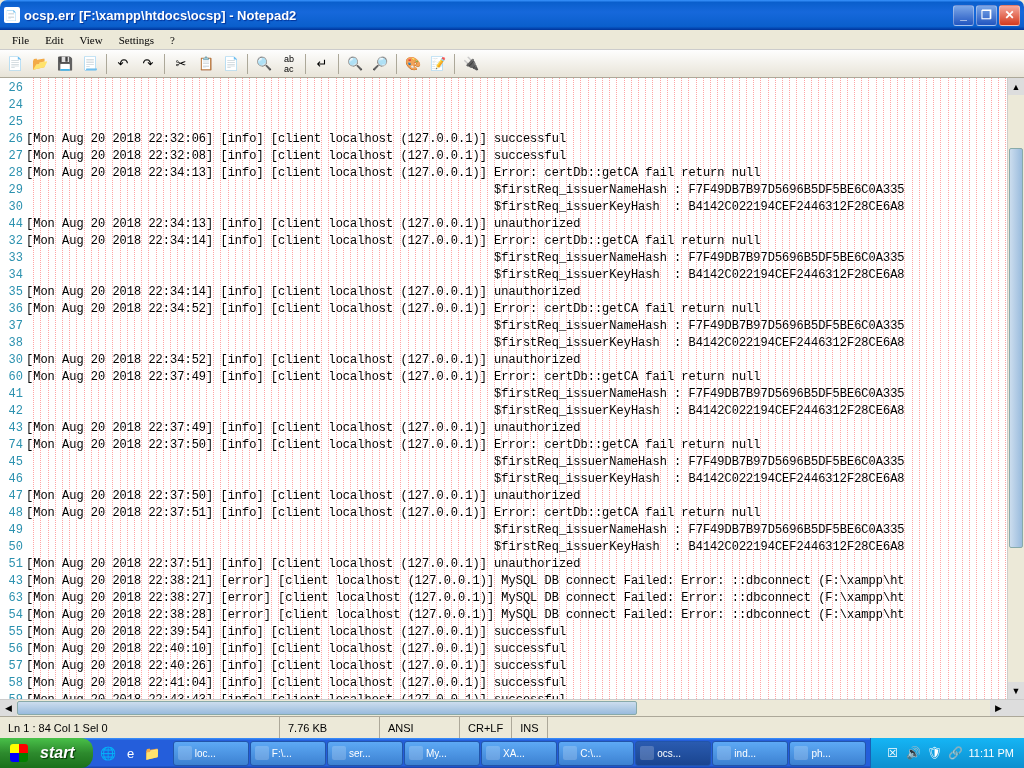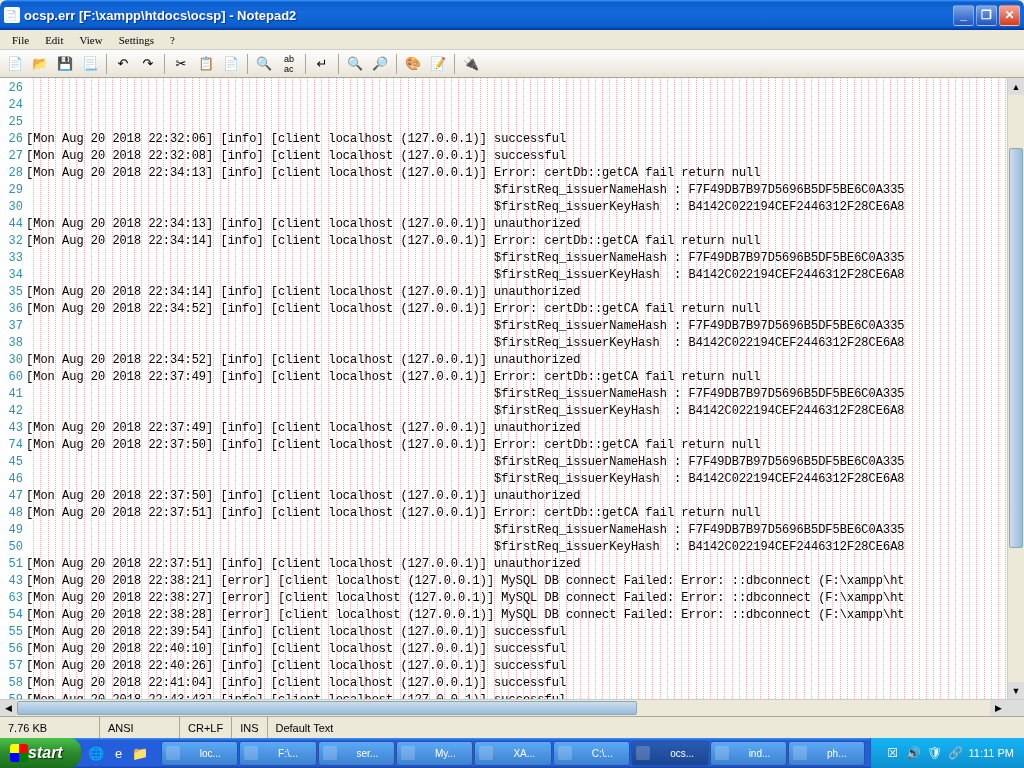--- a/index.html
+++ b/index.html
@@ -36,26 +36,26 @@
 .hscroll { height:17px; background:#ece9d8; border-top:1px solid #ccc; display:flex;}
 .hscroll .track{flex:1; position:relative;}
 .hscroll .thumb{position:absolute; top:1px; bottom:1px; left:0; width:620px; background:linear-gradient(to bottom,#cde,#9bd); border:1px solid #8aa; border-radius:2px;}
 .hscroll .arr{width:17px; background:#ddd; display:flex;align-items:center;justify-content:center;font-size:9px;}
 
 .statusbar { height: 22px; background: #ece9d8; display: flex; align-items: center; border-top: 1px solid #aca899; font-size: 11px;}
 .statuscell { padding: 0 8px; border-right: 1px solid #aca899; height:100%; display:flex; align-items:center;}
 .statuscell.wide{ min-width:280px;}
 
 .taskbar { height: 30px; background: linear-gradient(to bottom, #3a95ff 0%, #245edb 8%, #245edb 92%, #1941a5 100%); display: flex; align-items: center; color:white; font-size:11px;}
-.startbtn { height: 30px; padding: 0 18px 0 10px; background: linear-gradient(to bottom, #49c149 0%, #2d8a2d 50%, #1a701a 100%); border-radius: 0 12px 12px 0; display:flex; align-items:center; gap:0; font-weight:bold; font-style:italic; font-size:16px; font-family: 'Franklin Gothic', Arial; text-shadow:1px 1px 1px #003300;}
+.startbtn { height: 30px; padding: 0 18px 0 10px; background: linear-gradient(to bottom, #49c149 0%, #2d8a2d 50%, #1a701a 100%); border-radius: 0 12px 12px 0; display:flex; align-items:center; gap:12px; font-weight:bold; font-style:italic; font-size:16px; font-family: 'Franklin Gothic', Arial; text-shadow:1px 1px 1px #003300;}
 .startflag{width:18px;height:18px;background:conic-gradient(red 0 90deg,green 90deg 180deg,blue 180deg 270deg,yellow 270deg 360deg);border-radius:3px;}
 .quicklaunch { display:flex; gap:2px; padding:0 6px;}
 .qlbtn{width:20px;height:22px;display:flex;align-items:center;justify-content:center;font-size:13px;border-radius:2px;}
 .taskbtns { flex:1; display:flex; gap:1px; padding:0 4px; overflow:hidden;}
-.taskbtn { height:25px; min-width:52px; max-width:80px; flex:1; background: linear-gradient(to bottom,#5da9f5,#3c81d1); border:1px solid #2255aa; border-radius:3px; display:flex; align-items:center; padding:0 4px; gap:20px; font-size:10px; overflow:hidden; white-space:nowrap;}
+.taskbtn { height:25px; min-width:52px; max-width:80px; flex:1; background: linear-gradient(to bottom,#5da9f5,#3c81d1); border:1px solid #2255aa; border-radius:3px; display:flex; align-items:center; padding:0 4px; gap:3px; font-size:10px; overflow:hidden; white-space:nowrap;}
 .taskbtn.active{background:linear-gradient(to bottom,#2a5bb0,#1a4590);}
 .taskbtn .ti{width:14px;height:14px;background:#fff3;border-radius:2px;flex-shrink:0;}
 .systray { background: linear-gradient(to bottom,#15b5f5,#0d8fcf); height:30px; display:flex; align-items:center; padding: 0 10px 0 14px; gap:5px; border-left:1px solid #1a5fb5;}
 .trayicon{width:16px;height:16px;font-size:12px;display:flex;align-items:center;justify-content:center;}
 .clock{font-size:11px;}
 </style>
 </head>
 <body>
 
 <div class="titlebar">
@@ -156,25 +156,25 @@
 <div class="hscroll">
   <div class="arr">◀</div>
   <div class="track">
       <div class="thumb"></div>
     </div>
   <div class="arr">▶</div>
   <div style="width:17px;background:#ddd"></div>
 </div>
 
 <div class="statusbar">
+  <div class="statuscell wide">Ln 1 : 84  Col 1  Sel 0</div>
   <div class="statuscell" style="min-width:100px">7.76 KB</div>
   <div class="statuscell" style="min-width:80px">ANSI</div>
   <div class="statuscell">CR+LF</div>
   <div class="statuscell">INS</div>
-  <div class="statuscell" style="flex:1;border-right:none">Default Text</div>
 </div>
 
 <div class="taskbar">
   <div class="startbtn">
     <div class="startflag"></div>
     <span>start</span>
   </div>
   <div class="quicklaunch">
     <div class="qlbtn">🌐</div>
     <div class="qlbtn">e</div>

